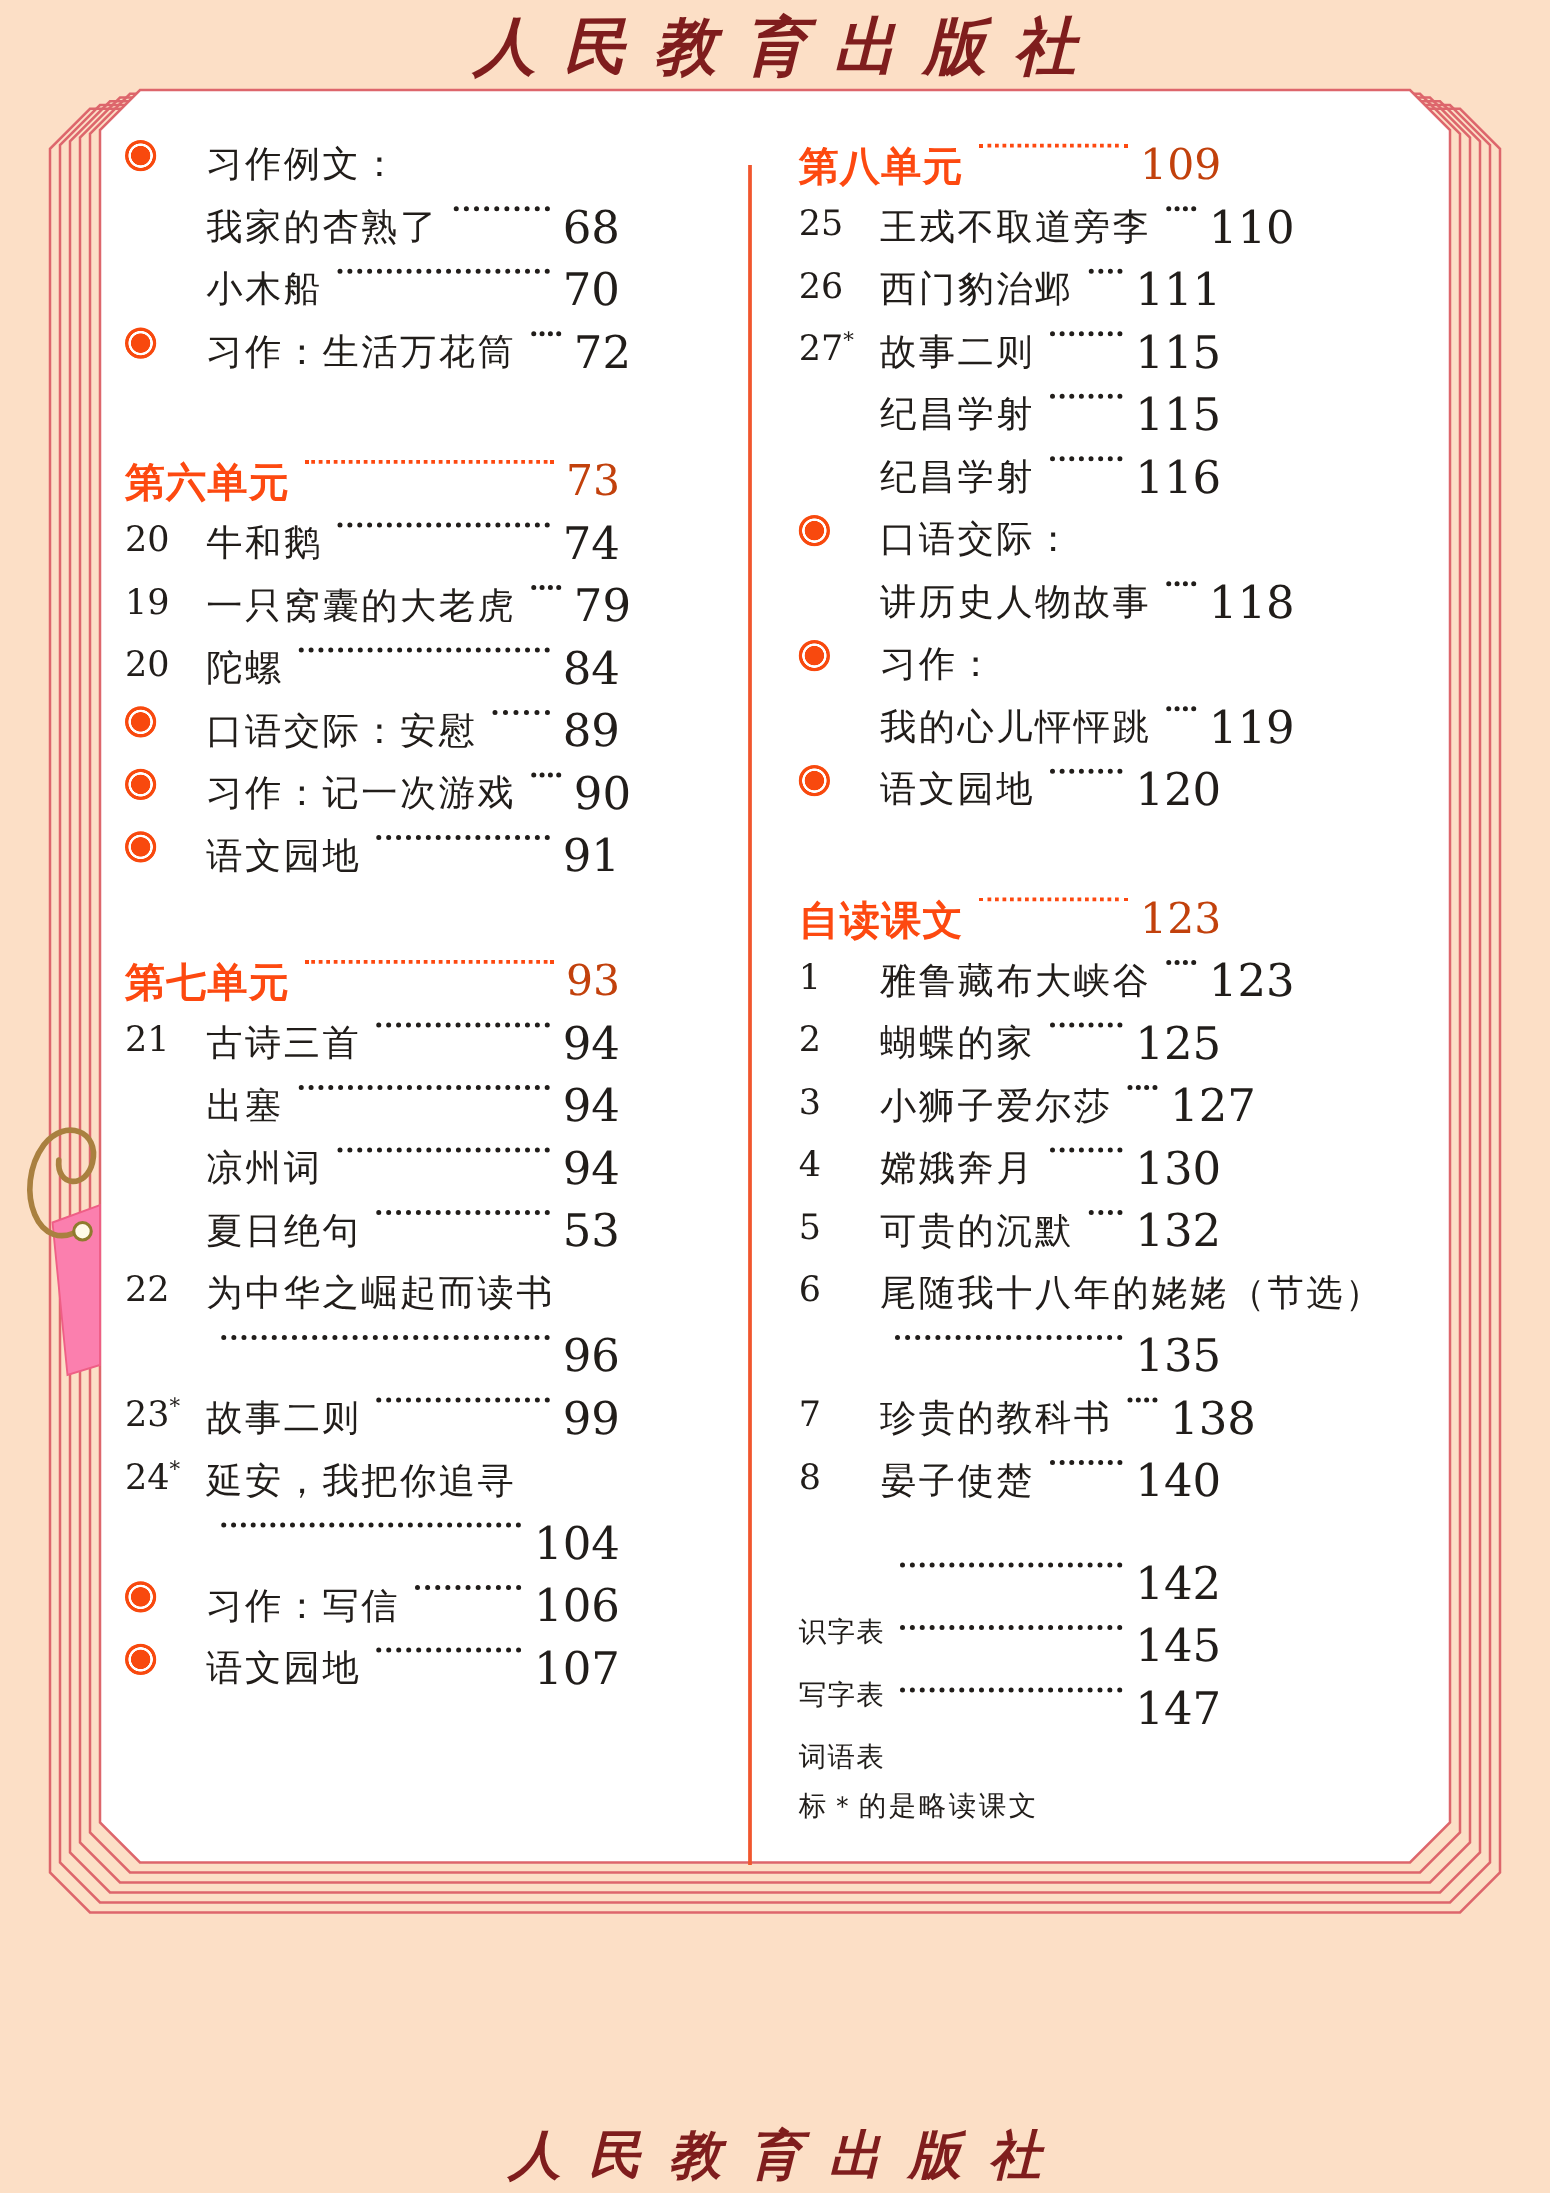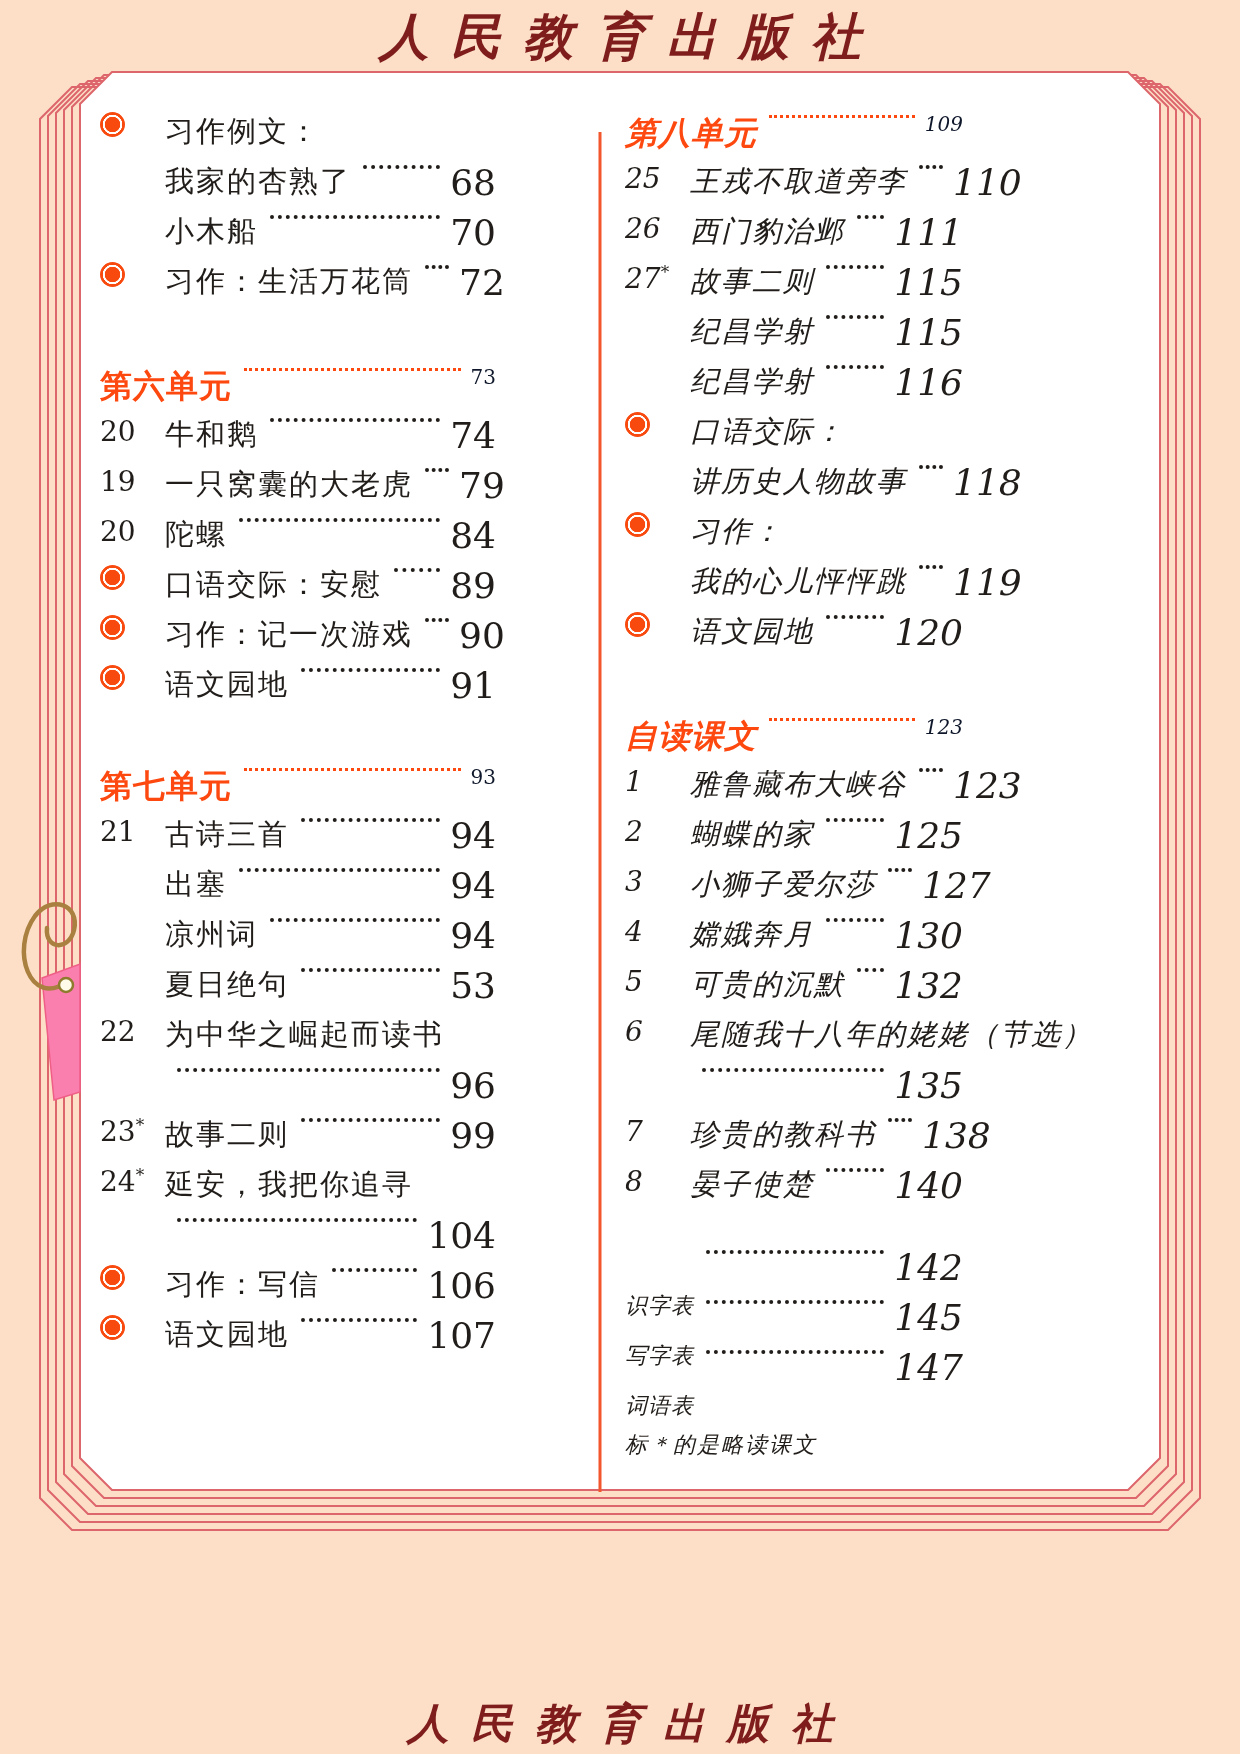--- a/index.html
+++ b/index.html
@@ -13,21 +13,21 @@
     position:absolute;left:0;width:100%;text-align:center;
     color:#7f1d1d;font-style:italic;font-weight:bold;
     font-family:"DejaVu Serif","Liberation Serif",serif;
     letter-spacing:22px;text-indent:22px;
   }
   #logo-top{top:4px;font-size:50px;}
   #logo-bottom{bottom:2px;font-size:42px;}
   #deco{position:absolute;left:0;top:0;}
   .col{position:absolute;top:112px;}
   #col-left{left:100px;width:396px;}
-  #col-right{left:625px;width:338px;font-style:italic;}
+  #col-right{left:639px;width:338px;}
   .row{
     display:flex;align-items:flex-start;height:50px;
     font-size:29px;white-space:nowrap;
   }
   .gap{width:100%;}
   .gutter{flex:0 0 65px;display:flex;align-items:center;}
   .donut{
     width:25px;height:25px;border-radius:50%;
     background:radial-gradient(circle,#f8490e 0 7.5px,#ffffff 8px 9.5px,#f8490e 10px 12.5px,transparent 13px);
   }
@@ -38,21 +38,21 @@
     flex:1 1 auto;height:0;border-bottom:4px dotted #211d1a;
     margin:0 10px 0 12px;position:relative;top:3px;min-width:24px;
   }
   .page{font-family:"DejaVu Serif","Liberation Serif",serif;font-size:36px;}
   .heading{height:50px;}
   .heading .label{
     font-family:"Liberation Sans","DejaVu Sans",sans-serif;
     font-weight:bold;color:#fd4910;font-size:32px;letter-spacing:1px;
   }
   .heading .leader{border-bottom-color:#fd4910;border-bottom-width:3px;}
-  .heading .page{color:#0f172a;font-size:20px;}
+  .heading .page{color:#c2410c;font-size:34px;}
   .song .label{letter-spacing:1px;font-size:22px;margin-top:44px;}
   .note{font-size:22px;}
 </style>
 </head>
 <body>
 
 <svg id="deco" width="1240" height="1754" viewBox="0 0 1240 1754">
   <g fill="none" stroke="#dd666c" stroke-width="2">
     <path d="M 72 87 L 1168 87 L 1200 119 L 1200 1498 L 1168 1530 L 72 1530 L 40 1498 L 40 119 Z"></path>
     <path d="M 80 84 L 1160 84 L 1192 116 L 1192 1490 L 1160 1522 L 80 1522 L 48 1490 L 48 116 Z"></path>

